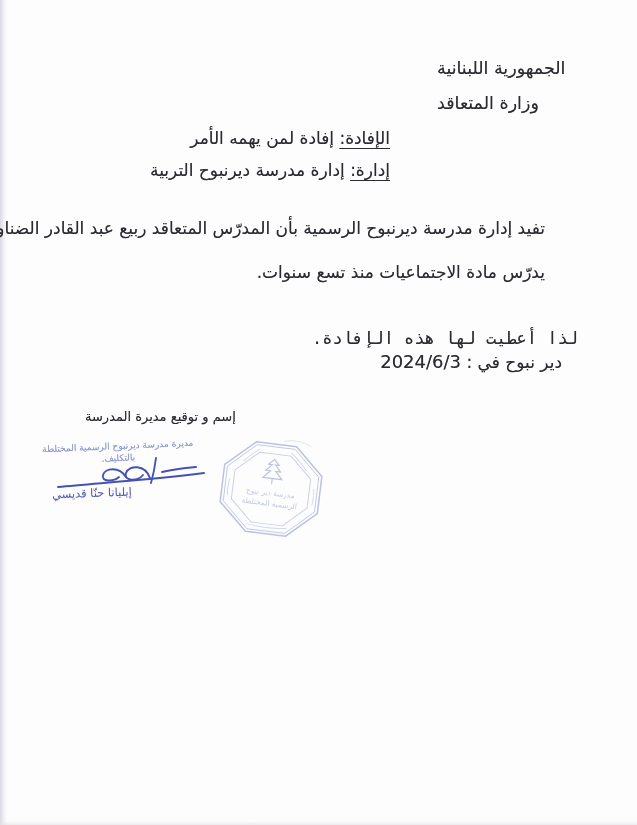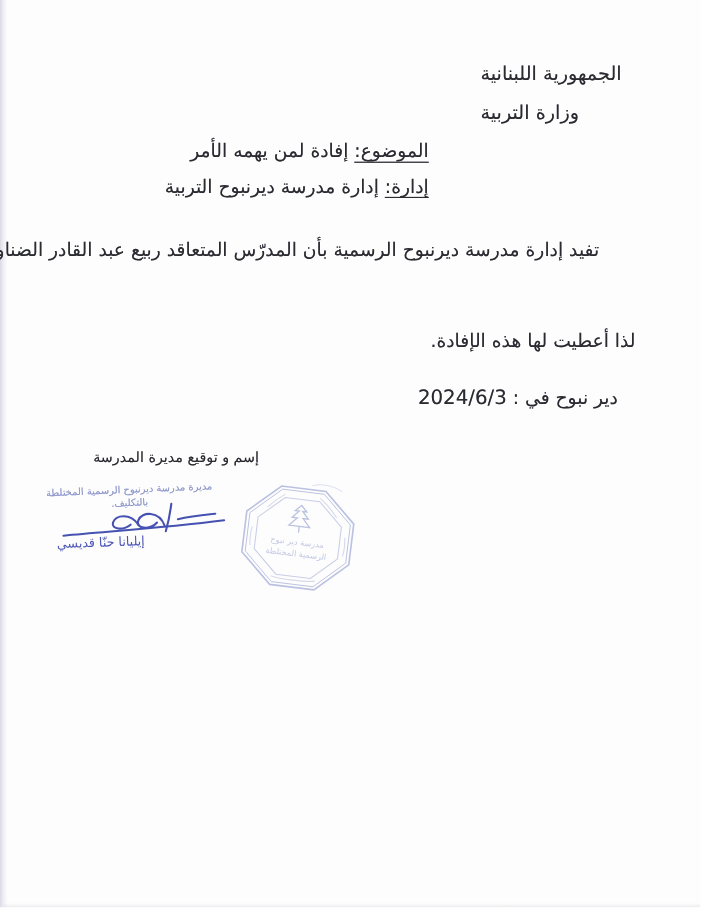--- a/index.html
+++ b/index.html
@@ -64,34 +64,35 @@
 </style>
 </head>
 <body>
 
 <div class="page">
 
   <div class="edge-left"></div>
   <div class="edge-bottom"></div>
 
   <div class="line hdr" style="left:437px;top:57px;">الجمهورية اللبنانية</div>
-  <div class="line hdr" style="left:437px;top:92px;">وزارة التربية</div>
+  <div class="line hdr" style="left:437px;top:92px;">وزارة المتعاقد</div>
 
   <div class="line" style="right:247px;top:127px;">
-    <span class="lbl">الموضوع:</span>
+    <span class="lbl">الإفادة:</span>
     <span>إفادة لمن يهمه الأمر</span>
   </div>
   <div class="line" style="right:247px;top:159px;">
     <span class="lbl">إدارة:</span>
     <span>إدارة مدرسة ديرنبوح التربية</span>
   </div>
 
   <div class="line" style="right:92px;top:217px;">تفيد إدارة مدرسة ديرنبوح الرسمية بأن المدرّس المتعاقد ربيع عبد القادر الضناوي</div>
+  <div class="line" style="right:92px;top:261px;">يدرّس مادة الاجتماعيات منذ تسع سنوات.</div>
 
-  <div class="line" style="right:59px;top:299px;">لذا أعطيت لها هذه الإفادة.</div>
+  <div class="line" style="right:59px;top:329px;font-family:Liberation Mono, monospace;">لذا أعطيت لها هذه الإفادة.</div>
   <div class="line" style="right:75px;top:351px;">
     <span>دير نبوح في  :</span>
     <span class="date-digits">2024/6/3</span>
   </div>
 
   <div class="line caption" style="left:85px;top:406px;">إسم و توقيع مديرة المدرسة</div>
 
   <div class="stamp-block">
     <div>مديرة مدرسة ديرنبوح الرسمية المختلطة</div>
     <div>بالتكليف.</div>

